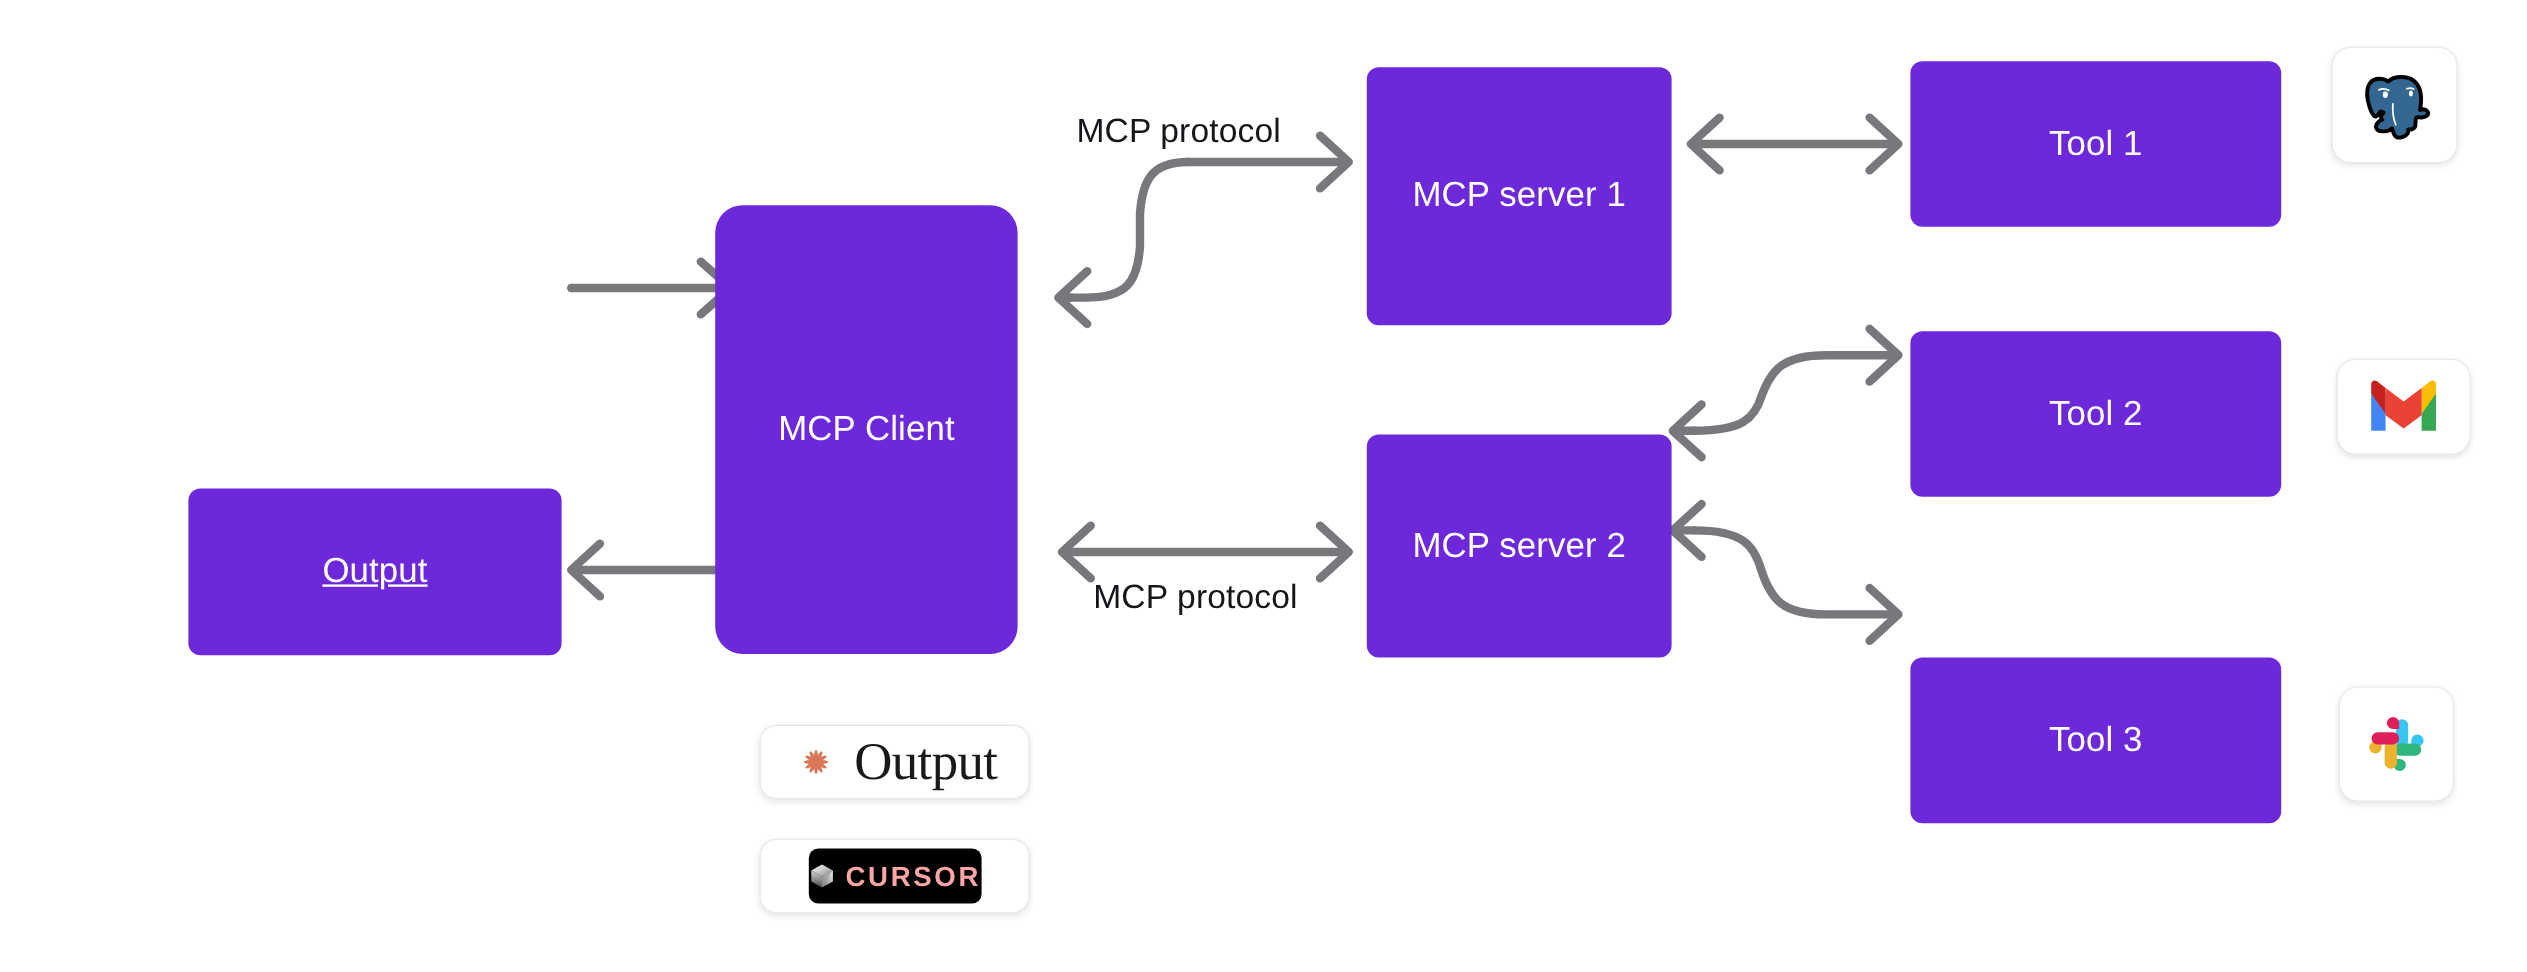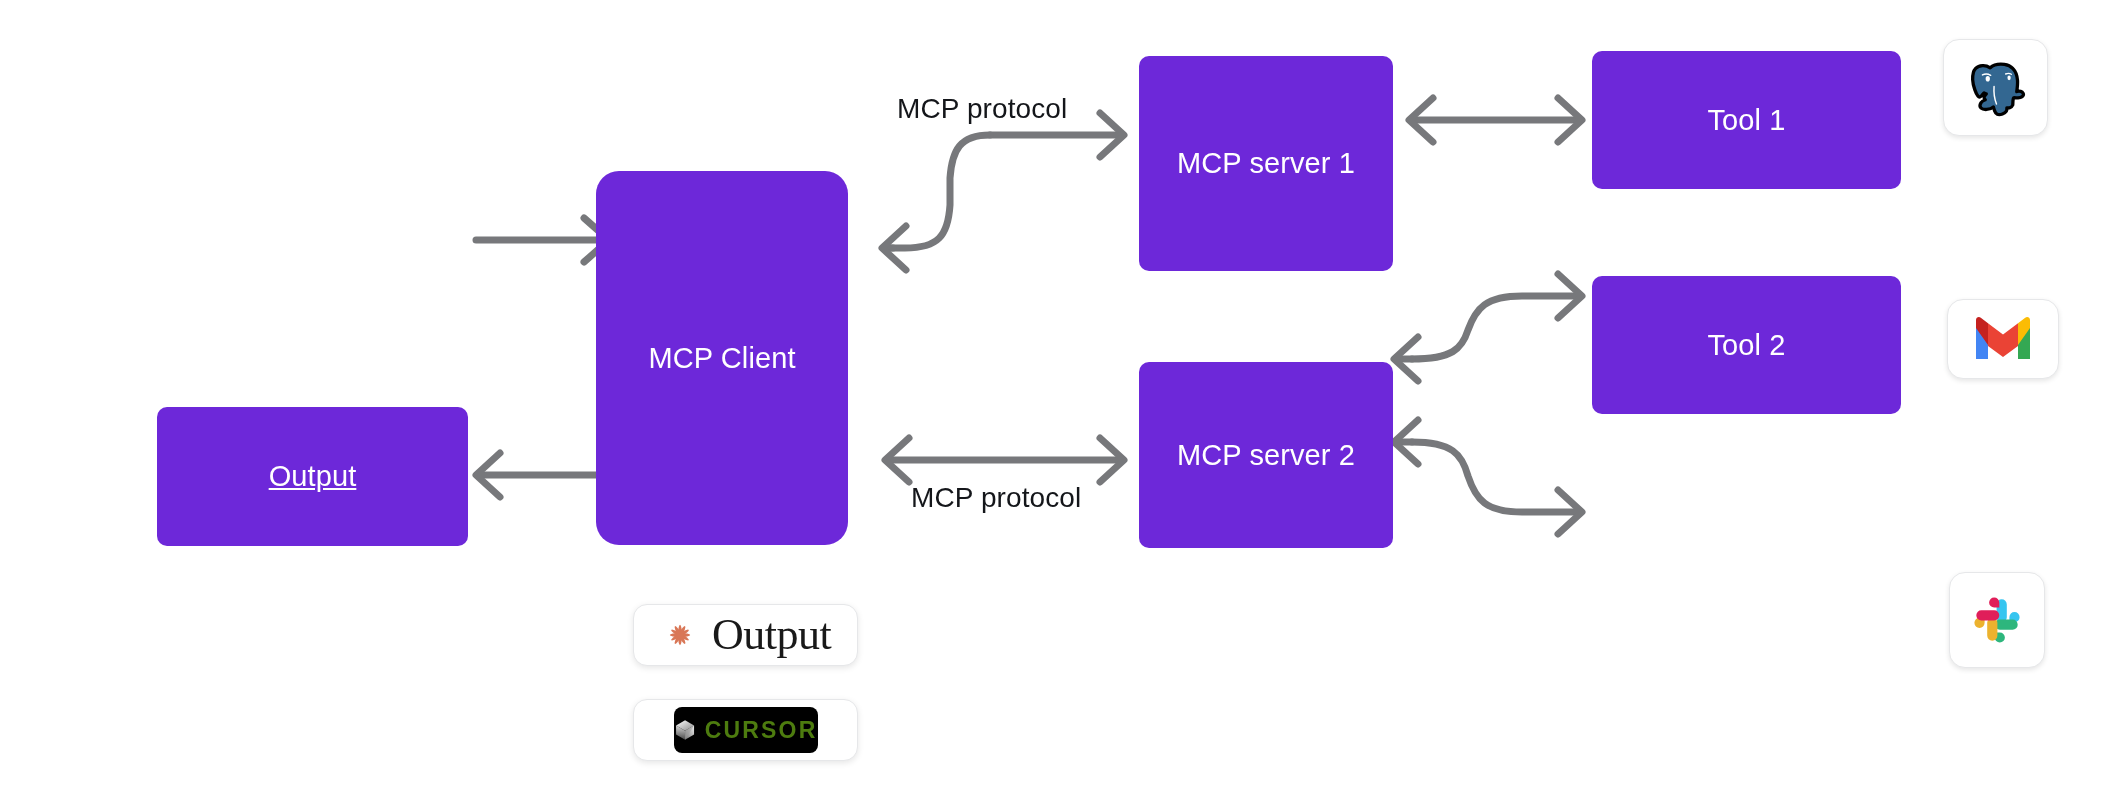--- a/index.html
+++ b/index.html
@@ -112,21 +112,21 @@
     background: #000000;
     border-radius: 8px;
     width: 144px;
     height: 46px;
     display: flex;
     align-items: center;
     justify-content: center;
     gap: 9px;
   }
   .cursor-word {
-    color: #4d7c0f;
+    color: #fca5a5;
     font-size: 23px;
     font-weight: 700;
     letter-spacing: 2.2px;
     line-height: 1;
   }
 </style>
 </head>
 <body>
 
 <div id="canvas">
@@ -204,20 +204,23 @@
   </div>
 
   <div class="node" style="left:1592px; top:51px; width:309px; height:138px;">
     <span>Tool 1</span>
   </div>
 
   <div class="node" style="left:1592px; top:276px; width:309px; height:138px;">
     <span>Tool 2</span>
   </div>
 
+  <div class="node" style="left:1592px; top:548px; width:309px; height:138px;">
+    <span>Tool 3</span>
+  </div>
 
   <div class="edge-label" style="left:897px; top:93px;">MCP protocol</div>
 
   <div class="edge-label" style="left:911px; top:482px;">MCP protocol</div>
 
   <div class="logo-card" style="left:1943px; top:39px; width:105px; height:97px;">
     <svg width="62" height="64" viewBox="0 0 64 66">
       <g stroke="#000000" stroke-width="3.4" stroke-linecap="round" stroke-linejoin="round" fill="#336791">
         <path d="M49.5 46.5c.4-3.5.3-4 2.9-3.4 .7.06 1.5.11 2.4.06 2.6-.12 4.2-1.3 4.2-1.3 1.9-1.3 1.1-3.3 1.1-3.3 -.8-1.6-2.6-2.1-2.6-2.1 -2.3-.6-4.1.3-4.1.3l.01-.01c.5-3.6 1.1-7.7 .8-11.6 -.4-5.5-2.2-9.5-4.7-12.1 -2.2-2.4-5.2-4-8.9-4.4 -8.5-1-12.8 1.8-14.6 3.5 -2.3-1.5-5.1-2.4-8-2.2 -2.5.14-5 .8-7 2.9 -2.4 2.5-3.3 6.5-3.1 11.6 .12 3.1 1 6.7 2.2 10.2 1.1 3.2 2.2 5.4 3.2 6.6 .7.9 1.5 1.3 2.5.8 1-.4 1.7-1.5 2.5-2.6 .5-.7 1-1.1 1.3-1.4 .7.5 1.5.8 2.4.9 -.3.4-.7.9-1 1.3 -1 1.3-1.3 1.7-1.3 2.5 0 1 .6 1.8 1.2 2.4 -1.4.5-3.5 1.5-4.5 3.2 -1.2 2-1.1 4.2 .2 5.4 1.5 1.4 3.9 1.5 5.8 1.4 2.9-.2 5.5-1.2 6.9-2.6 .4 1.5 1 3.2 1.4 4.4 .3.8 1 2.5 2.6 3.2 1.4.6 3.4.4 5.4-.3 1.9-.7 3.3-1.8 4-2.9 .6-1 .6-2.4.5-3.5 .9.2 1.9.2 2.7 0 1.7-.4 2.9-1.6 3.4-2.9z"></path>
       </g>

